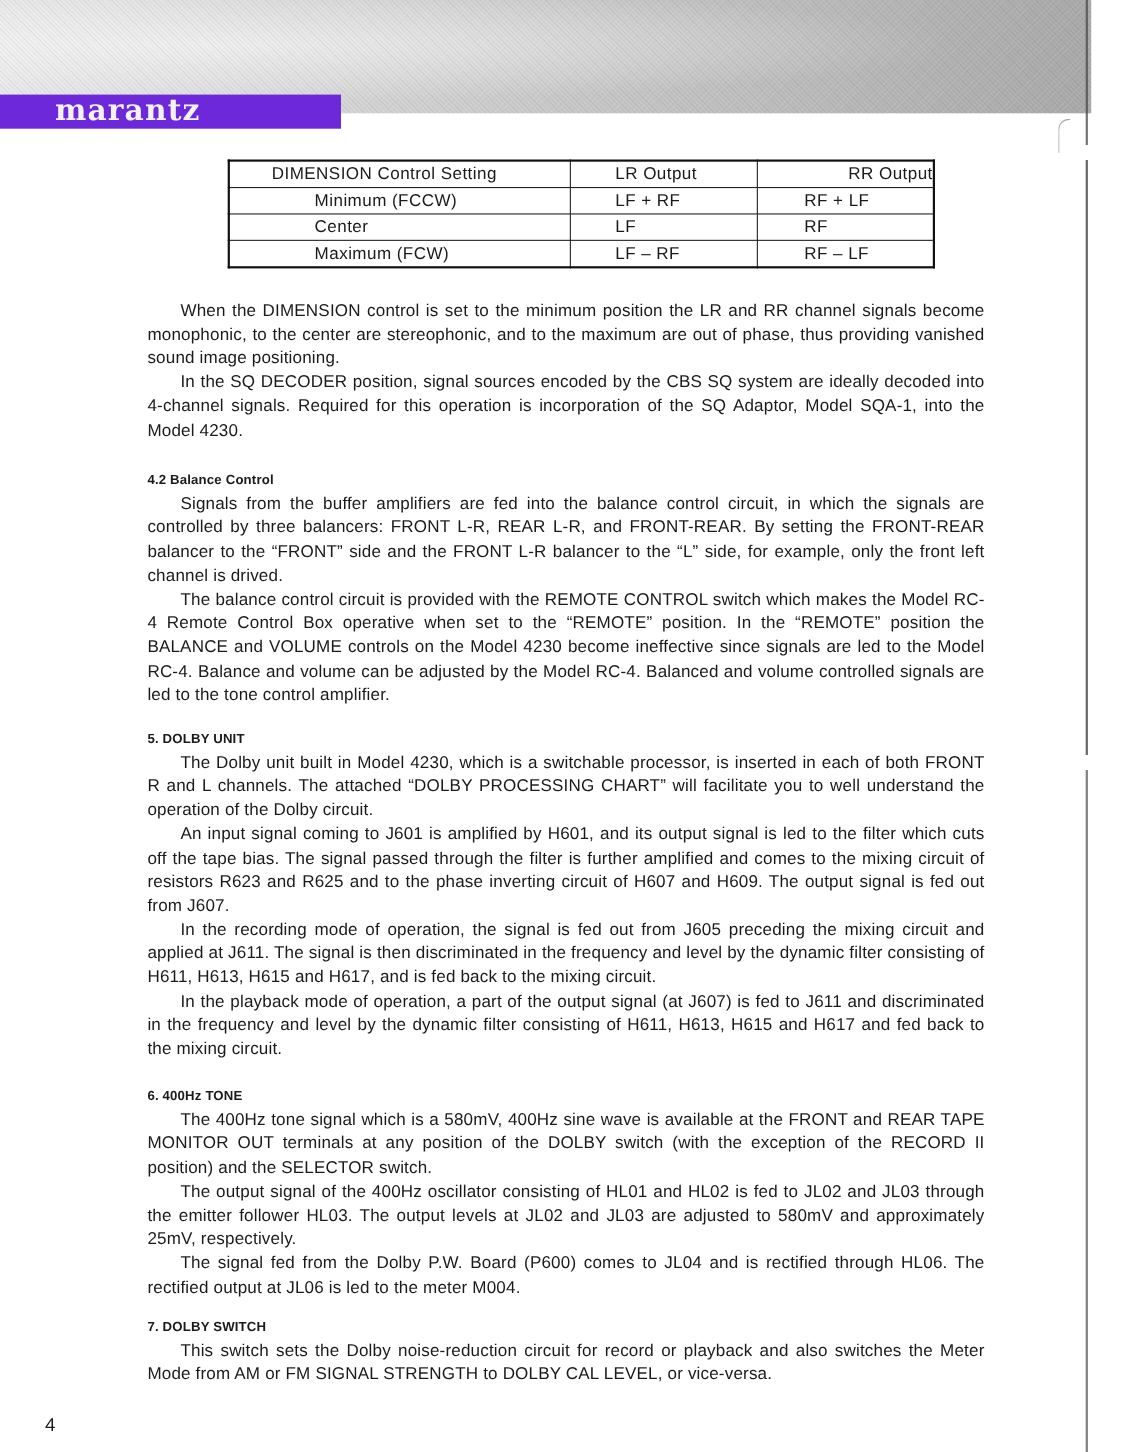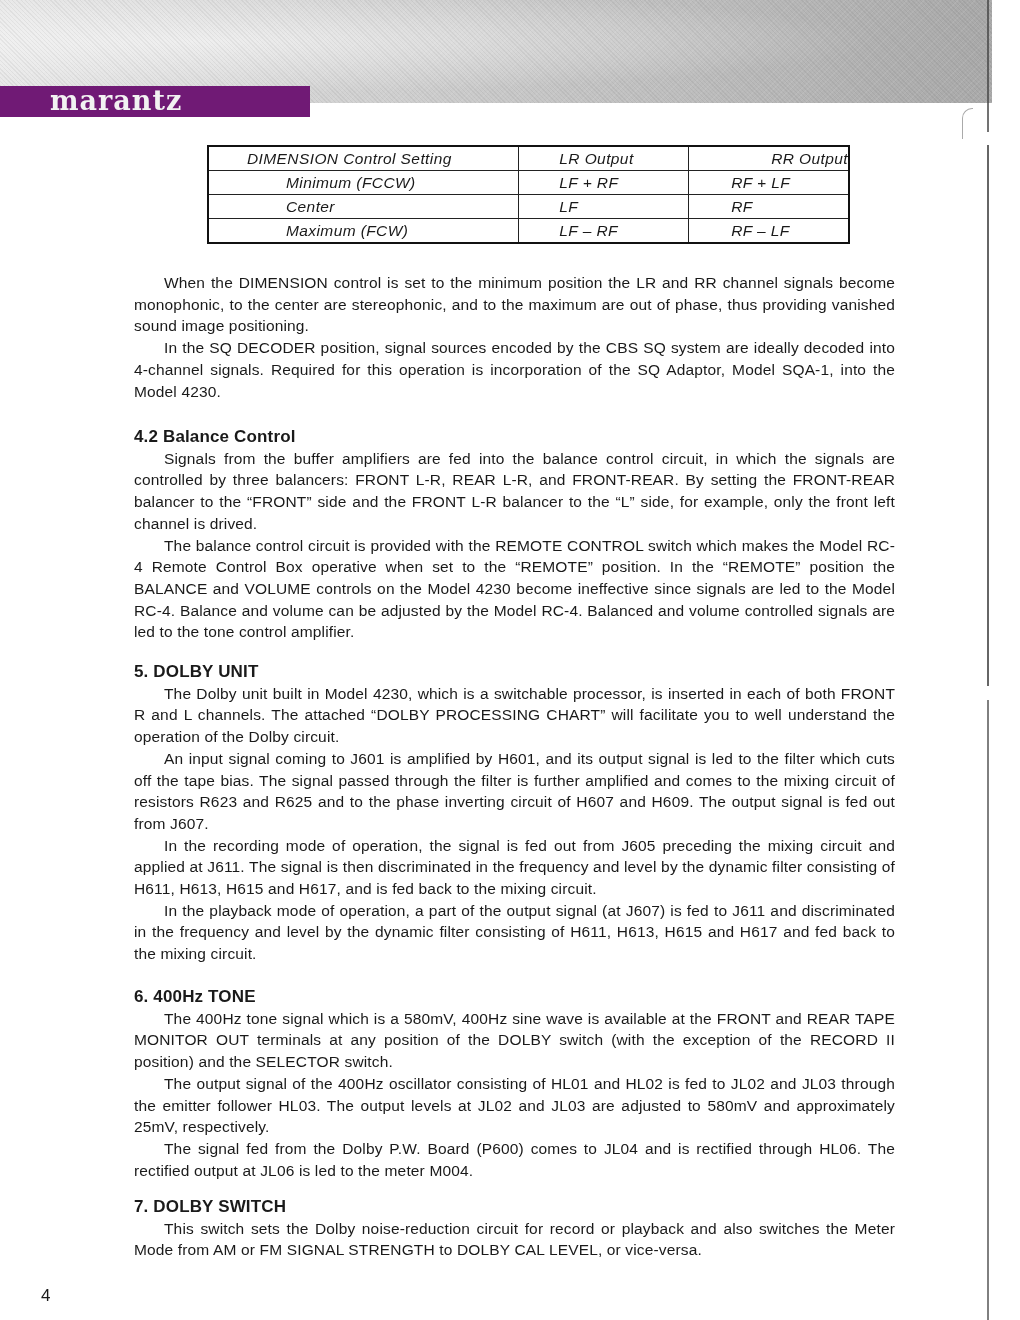--- a/index.html
+++ b/index.html
@@ -15,59 +15,59 @@
       linear-gradient(90deg, #e6e6e6 0%, #d2d2d2 35%, #bdbdbd 70%, #a9a9a9 100%);
   }
   .header-band::after {
     content: ""; position: absolute; inset: 0;
     background-image:
       repeating-linear-gradient(45deg, rgba(0,0,0,0.05) 0 1px, transparent 1px 3px),
       repeating-linear-gradient(-45deg, rgba(255,255,255,0.08) 0 1px, transparent 1px 4px);
   }
   .logo-box {
     position: absolute; left: 0; top: 86px; width: 310px; height: 31px;
-    background: #701a75; z-index: 2;
+    background: #6d28d9; z-index: 2;
   }
   .logo-text {
     position: absolute; left: 50px; top: 1px; color: #f2f2f2;
     font-family: "DejaVu Serif", serif; font-weight: bold; font-size: 27px;
     letter-spacing: 1px; line-height: 28px;
   }
   .right-rule {
     position: absolute; left: 987px; top: 0; width: 2px; height: 1320px;
     background: linear-gradient(180deg, #444 0 10%, #fff 10% 11%, #333 11% 52%, #fff 52% 53%, #555 53% 100%);
     opacity: 0.75;
   }
   .bracket-mark {
     position: absolute; left: 962px; top: 108px; width: 10px; height: 30px;
     border-left: 1px solid #aaa; border-top: 1px solid #aaa; border-radius: 10px 0 0 0;
   }
   table.dim-table {
     position: absolute; left: 207px; top: 145px; width: 643px;
-    border-collapse: collapse; font-size: 15.5px; letter-spacing: 0.4px; font-style: italic;
+    border-collapse: collapse; font-size: 15.5px; letter-spacing: 0.4px;
   }
   table.dim-table td {
     border: 1.5px solid #222; height: 23px; padding: 0; line-height: 22px;
   }
   table.dim-table { border: 2px solid #111; }
   .c1 { width: 314px; }
   .c2 { width: 169px; }
   .c3 { width: 156px; }
   .hdr1 { padding-left: 38px !important; }
   .row1 { padding-left: 77px !important; margin-top: 44px; }
   .hdr2, .rowc2 { padding-left: 40px !important; }
   .hdr3 { padding-left: 32px !important; text-align: right; }
   .rowc3 { padding-left: 42px !important; }
 
   .text-block {
     position: absolute; left: 134px; width: 761px;
     font-size: 15.5px; line-height: 21.7px; letter-spacing: 0.15px;
   }
   .para { text-align: justify; text-align-last: left; margin: 0; text-indent: 30px; }
-  .heading { font-weight: bold; font-size: 17px; margin: 0; line-height: 21.7px; }
+  .heading { font-weight: bold; font-size: 12px; margin: 0; line-height: 21.7px; }
   .page-number {
     position: absolute; left: 41px; top: 1286px; font-size: 17px;
   }
 </style>
 </head>
 <body>
 
 <div class="header-band"></div>
 <div class="logo-box">
   <span class="logo-text">marantz</span>

